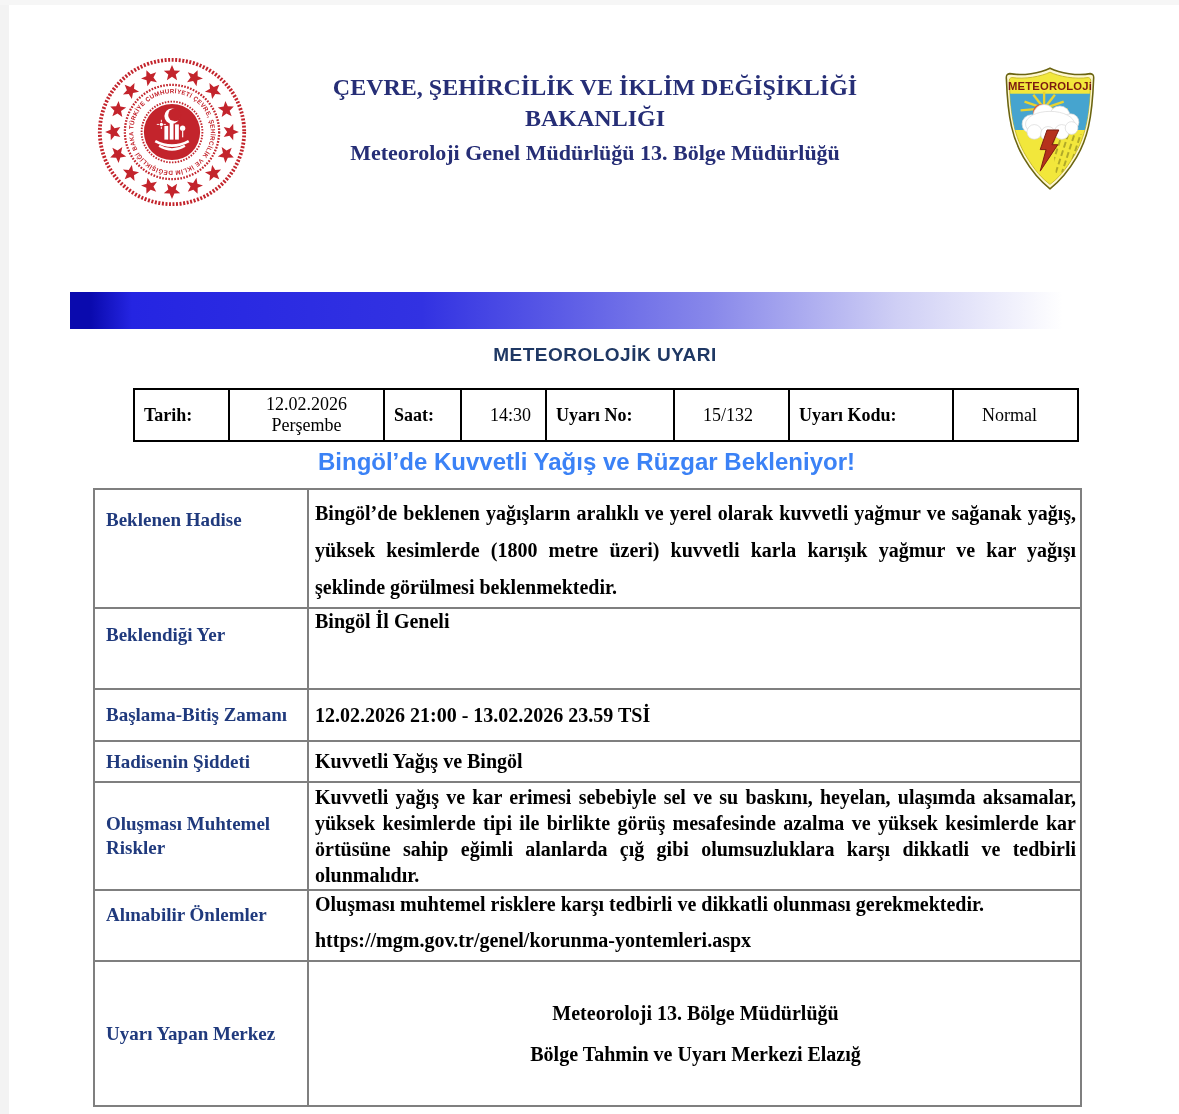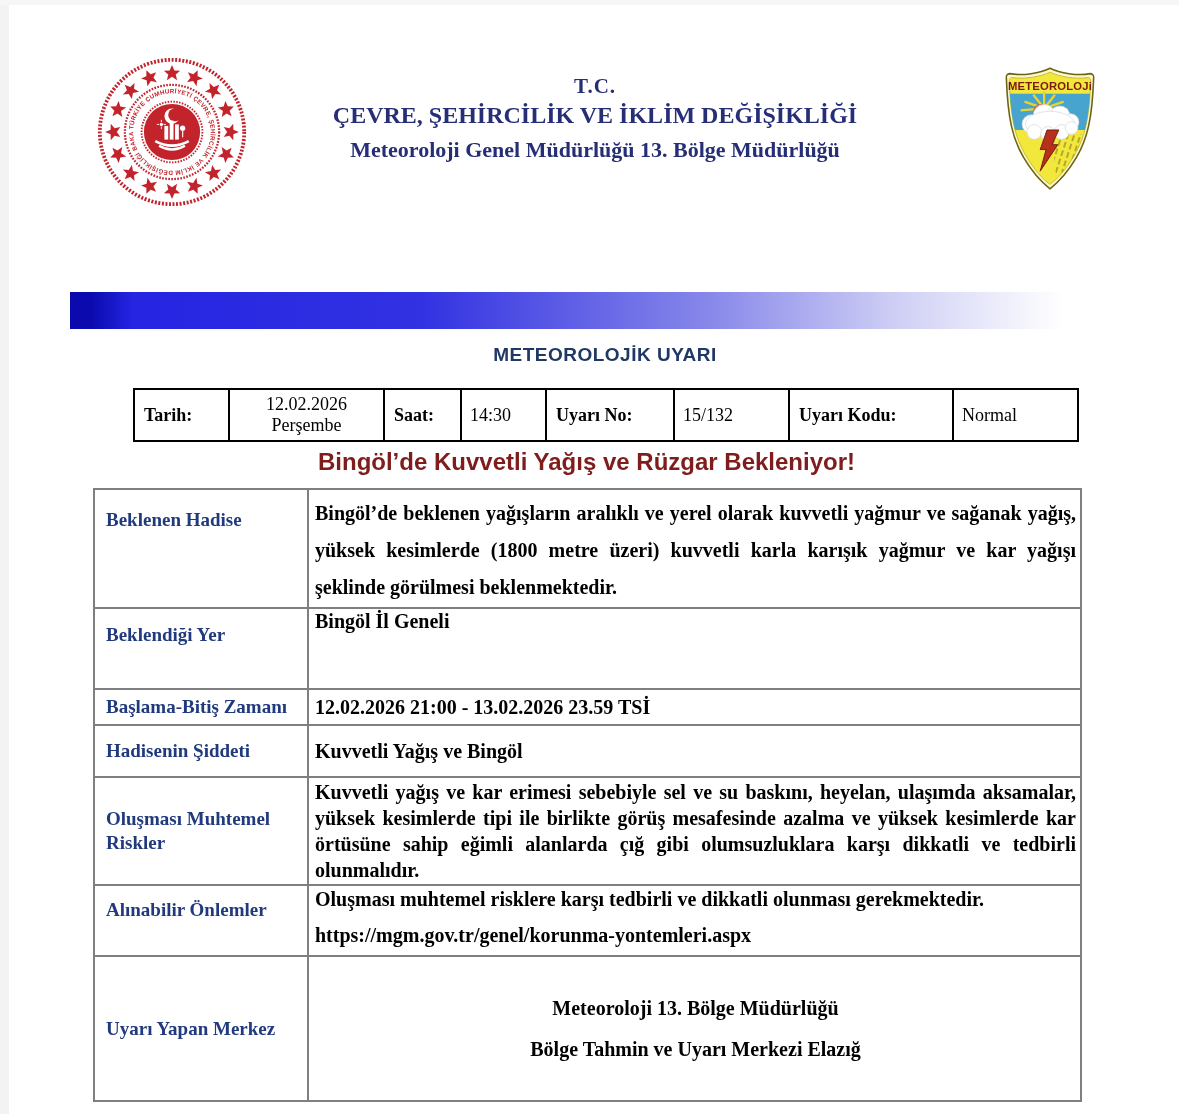--- a/index.html
+++ b/index.html
@@ -25,40 +25,40 @@
 
   .muyari{position:absolute;left:133px;top:344px;width:944px;text-align:center;
           font-family:"Liberation Sans", sans-serif;font-weight:bold;font-size:19px;
           color:#1f3864;letter-spacing:.5px;}
 
   
   .itab{position:absolute;left:133px;top:388px;width:944px;height:54px;
         border-collapse:collapse;table-layout:fixed;font-size:18px;color:#000;}
   .itab td{border:2px solid #000;overflow:hidden;}
   .itab td.lb{font-weight:bold;padding-left:9px;margin-left:30px;}
-  .itab td.vl{padding-left:8px;}
+  .itab td.vl{padding-left:28px;}
   .itab td.vc{text-align:center;line-height:21px;}
 
   .atitle{position:absolute;left:93px;top:448px;width:987px;text-align:center;
           font-family:"Liberation Sans", sans-serif;font-weight:bold;font-size:24px;
-          color:#7f1d1d;}
+          color:#3b82f6;}
 
   
   .dtab{position:absolute;left:93px;top:488px;width:987px;
         border-collapse:collapse;table-layout:fixed;}
   .dtab td{border:2px solid #7f7f7f;font-weight:bold;overflow:hidden;}
   .dtab td.dl{color:#203a7d;font-size:19px;line-height:24px;
               padding-left:11px;padding-right:6px;}
   .dtab td.dv{color:#000;font-size:20px;padding-left:6px;padding-right:4px;}
   tr.r1{height:115px;} .r1 td{vertical-align:top;border-radius:7px;}
   .r1 .dl{padding-top:18px;} .r1 .dv{padding-top:5px;line-height:37px;text-align:justify;}
   tr.r2{height:81px;} .r2 td{vertical-align:top;}
   .r2 .dl{padding-top:14px;border-radius:23px;} .r2 .dv{}
-  tr.r3{height:36px;} .r3 td{vertical-align:middle;} .r3 .dl{white-space:nowrap;}
-  tr.r4{height:52px;} .r4 td{vertical-align:middle;}
+  tr.r3{height:52px;} .r3 td{vertical-align:middle;} .r3 .dl{white-space:nowrap;}
+  tr.r4{height:41px;} .r4 td{vertical-align:middle;}
   tr.r5{height:105px;} .r5 td{vertical-align:middle;}
   .r5 .dv{line-height:26px;text-align:justify;}
   tr.r6{height:71px;} .r6 td{vertical-align:top;}
   .r6 .dl{padding-top:12px;} .r6 .dv{line-height:24px;}
   .r6 .url-line{margin-top:12px;}
   tr.r7{height:145px;} .r7 td{vertical-align:middle;}
   .r7 .dv{text-align:center;} .r7 .c2{margin-top:18px;}
 </style>
 </head>
 <body>
@@ -113,22 +113,22 @@
       <rect x="97" y="85" width="5" height="25"></rect>
       <rect x="104" y="90" width="5" height="20"></rect>
       <circle cx="114" cy="95" r="3.5"></circle>
       <rect x="113.3" y="98" width="1.5" height="9"></rect>
     </g>
     <path d="M78,112 Q100,124 122,112" fill="none" stroke="#ffffff" stroke-width="3.6"></path>
     <path d="M83,118 Q100,128 117,118" fill="none" stroke="#ffffff" stroke-width="3"></path>
   </svg>
 
   <div class="head-text">
-    <div class="ht-tc">T.C.</div>
     <div class="ht-l1">ÇEVRE, ŞEHİRCİLİK VE İKLİM DEĞİŞİKLİĞİ</div>
+    <div class="ht-l2">BAKANLIĞI</div>
     <div class="ht-l3">Meteoroloji Genel Müdürlüğü 13. Bölge Müdürlüğü</div>
   </div>
 
   <svg class="shield" viewBox="0 0 100 130">
     <defs>
       <clipPath id="shclip">
         <path d="M50,7 C59,11.5 76,14.5 89,12.5 C91,13 91.8,14 91.5,17 C90,55 85.5,73.5 75,91.5 C65.6,107.5 58,115.5 50,121.5 C42,115.5 34.4,107.5 25,91.5 C14.5,73.5 10,55 8.5,17 C8.2,14 9,13 11,12.5 C24,14.5 41,11.5 50,7 Z"></path>
       </clipPath>
       <pattern id="rainp" width="6" height="9" patternUnits="userSpaceOnUse" patternTransform="rotate(18)">
         <line x1="3" y1="0" x2="3" y2="6" stroke="#84801c" stroke-width="1.2"></line>

